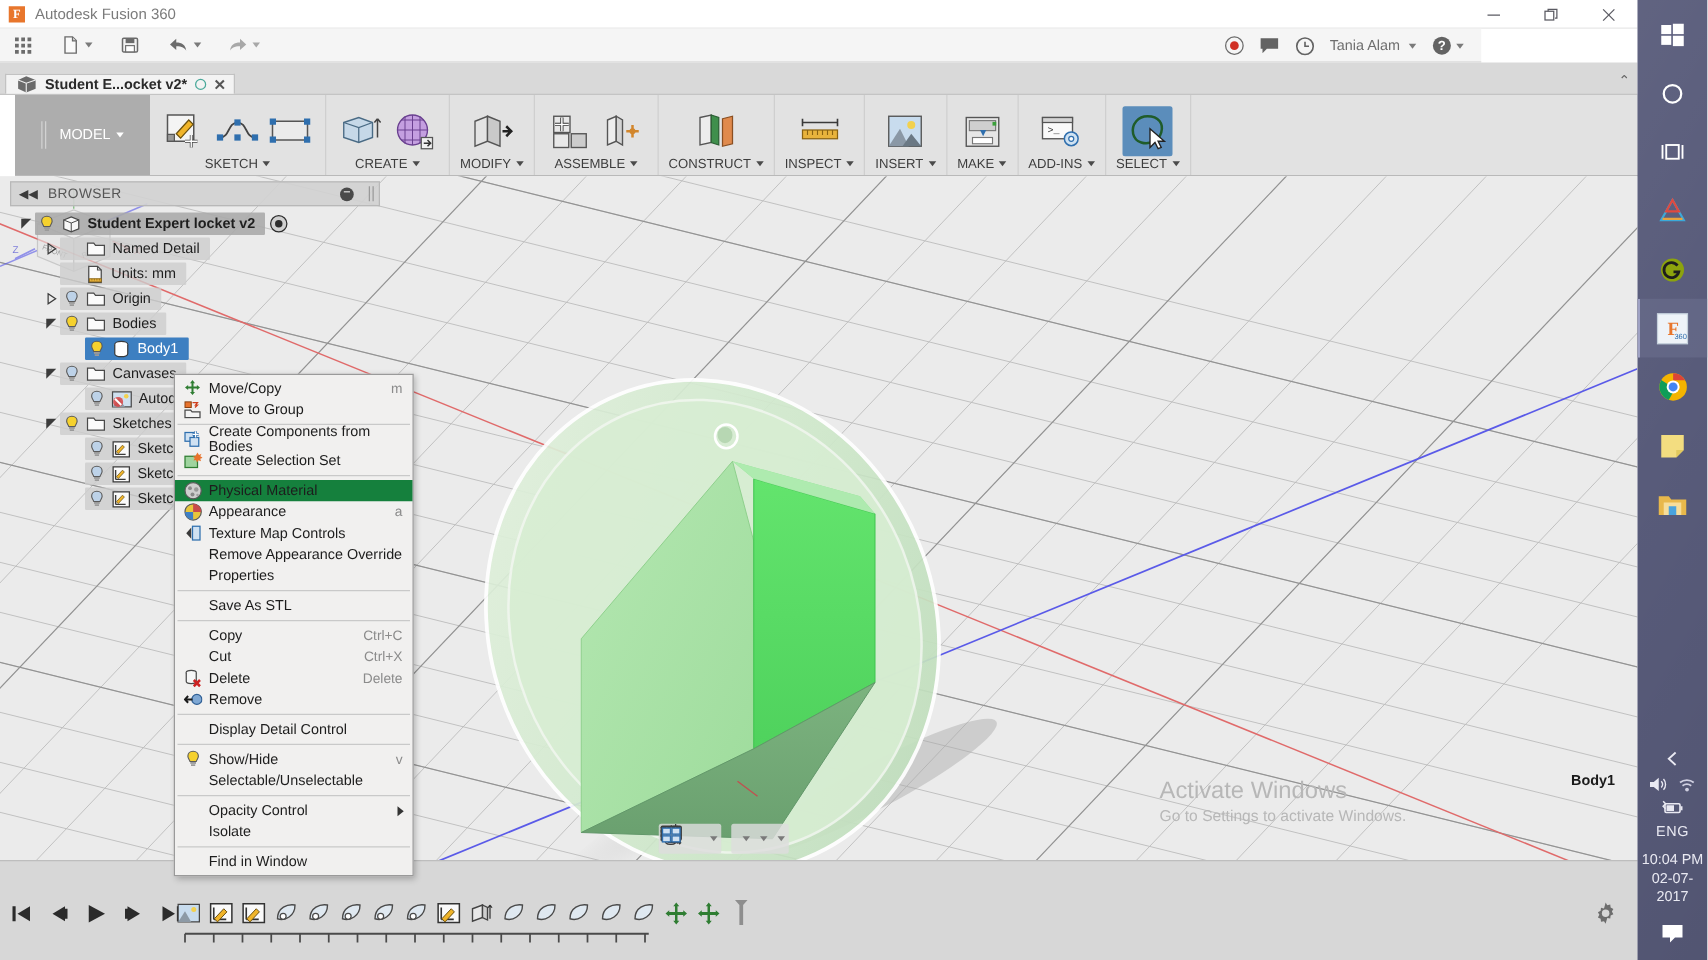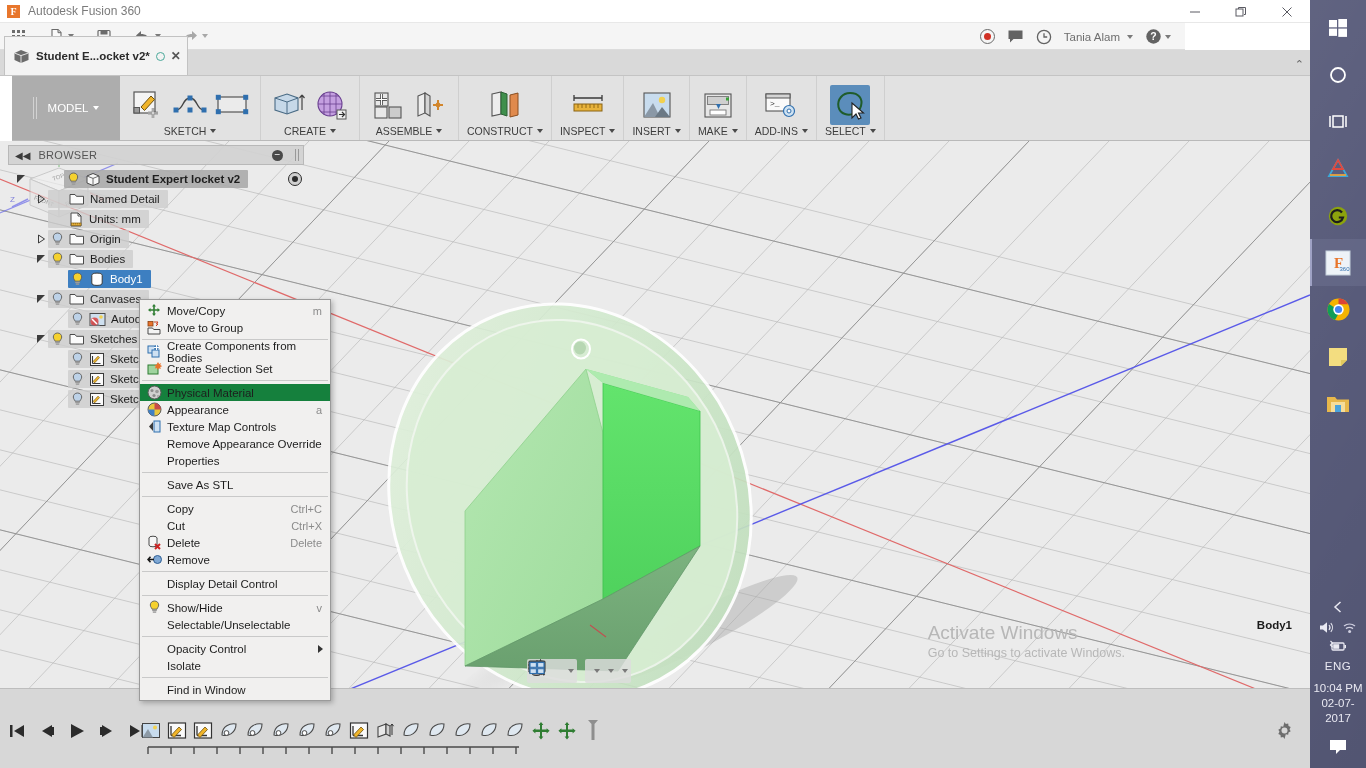--- a/index.html
+++ b/index.html
@@ -53,21 +53,21 @@
   }
   .icon-circ .dot { width: 7px; height: 7px; background: #d03024; border-radius: 50%; }
 
   
   .tabbar {
     position: absolute; left: 0; top: 50px; width: 1310px; height: 26px;
     background: #d9d9d9; display: flex; align-items: flex-end;
     border-bottom: 1px solid #c4c4c4;
   }
   .doc-tab {
-    height: 39px; background: #f3f3f3; display: flex; align-items: center;
+    height: 16px; background: #f3f3f3; display: flex; align-items: center;
     padding: 0 6px 0 8px; gap: 6px; border: 1px solid #c2c2c2; border-bottom: none;
     min-width: 175px;
   }
   .doc-tab .label { font-size: 11.5px; color: #2a2a2a; font-weight: bold; }
   .tab-unsaved { width: 9px; height: 9px; border: 1.5px solid #4aa99a; border-radius: 50%; }
   .tab-close { font-size: 12px; color: #555; font-weight: bold; }
   .tab-collapse { position: absolute; right: 6px; bottom: 4px; font-size: 11px; color: #666; }
 
   
   .ribbon {
@@ -396,20 +396,35 @@
             <path d="M26 26.5 h5 M29 24 l2.5 2.5 L29 29" stroke="#333" stroke-width="1.2" fill="none"></path>
           </svg>
         </div>
       </div>
       <div class="rib-label">
         <span>CREATE</span>
         <span class="caret"></span>
       </div>
     </div>
 
+    <div class="rib-group">
+      <div class="rib-icons">
+        <div class="rib-btn">
+          <svg width="36" height="34" viewBox="0 0 36 34">
+            <path d="M5 9 L15 5 L15 25 L5 29 Z" fill="#e3e3e3" stroke="#555" stroke-width="1.1"></path>
+            <path d="M15 5 L25 9 L25 29 L15 25 Z" fill="#c9c9c9" stroke="#555" stroke-width="1.1"></path>
+            <path d="M27 17 h6 M30 13 l4 4 l-4 4" stroke="#222" stroke-width="2" fill="none"></path>
+          </svg>
+        </div>
+      </div>
+      <div class="rib-label">
+        <span>MODIFY</span>
+        <span class="caret"></span>
+      </div>
+    </div>
 
     <div class="rib-group">
       <div class="rib-icons">
         <div class="rib-btn">
           <svg width="34" height="32" viewBox="0 0 34 32">
             <rect x="4" y="4" width="13" height="13" fill="#e8e8e8" stroke="#555" stroke-width="1.1"></rect>
             <rect x="4" y="18" width="12" height="11" fill="#e8e8e8" stroke="#555" stroke-width="1.1"></rect>
             <rect x="18" y="18" width="12" height="11" fill="#cccccc" stroke="#555" stroke-width="1.1"></rect>
             <path d="M10.5 5 v11 M5 10.5 h11" stroke="#333" stroke-width="2.6"></path>
             <path d="M10.5 5 v11 M5 10.5 h11" stroke="#fff" stroke-width="1.2"></path>
@@ -746,21 +761,21 @@
   </div>
 
   <div class="browser">
     <div class="browser-head">
       <span style="color:#3c3c3c;font-size:10px">◀◀</span>
       <span class="title">BROWSER</span>
       <span class="minus">−</span>
       <span class="grip"></span>
     </div>
     <div class="tree" id="tree-host">
-        <div class="trow root" style="padding-left: 6px; gap: 36px;">
+        <div class="trow root" style="padding-left: 6px;">
           <span class="tarrow">
             <svg width="10" height="10" viewBox="0 0 10 10">
               <path d="M1 1 L1 9 L9 1 Z" fill="#3c3c3c"></path>
             </svg>
           </span>
           <div class="pill">
             <svg width="13" height="14" viewBox="0 0 13 14">
               <path d="M6.5 1 C9 1 10.7 2.8 10.7 5 C10.7 6.8 9.3 7.8 9 9.2 H4 C3.7 7.8 2.3 6.8 2.3 5 C2.3 2.8 4 1 6.5 1 Z" fill="#f5d12e" stroke="#5a5a5a" stroke-width="0.9"></path>
      <rect x="4.2" y="9.6" width="4.6" height="1.5" fill="#9a9a9a"></rect>
      <rect x="4.8" y="11.4" width="3.4" height="1.4" fill="#9a9a9a"></rect>

